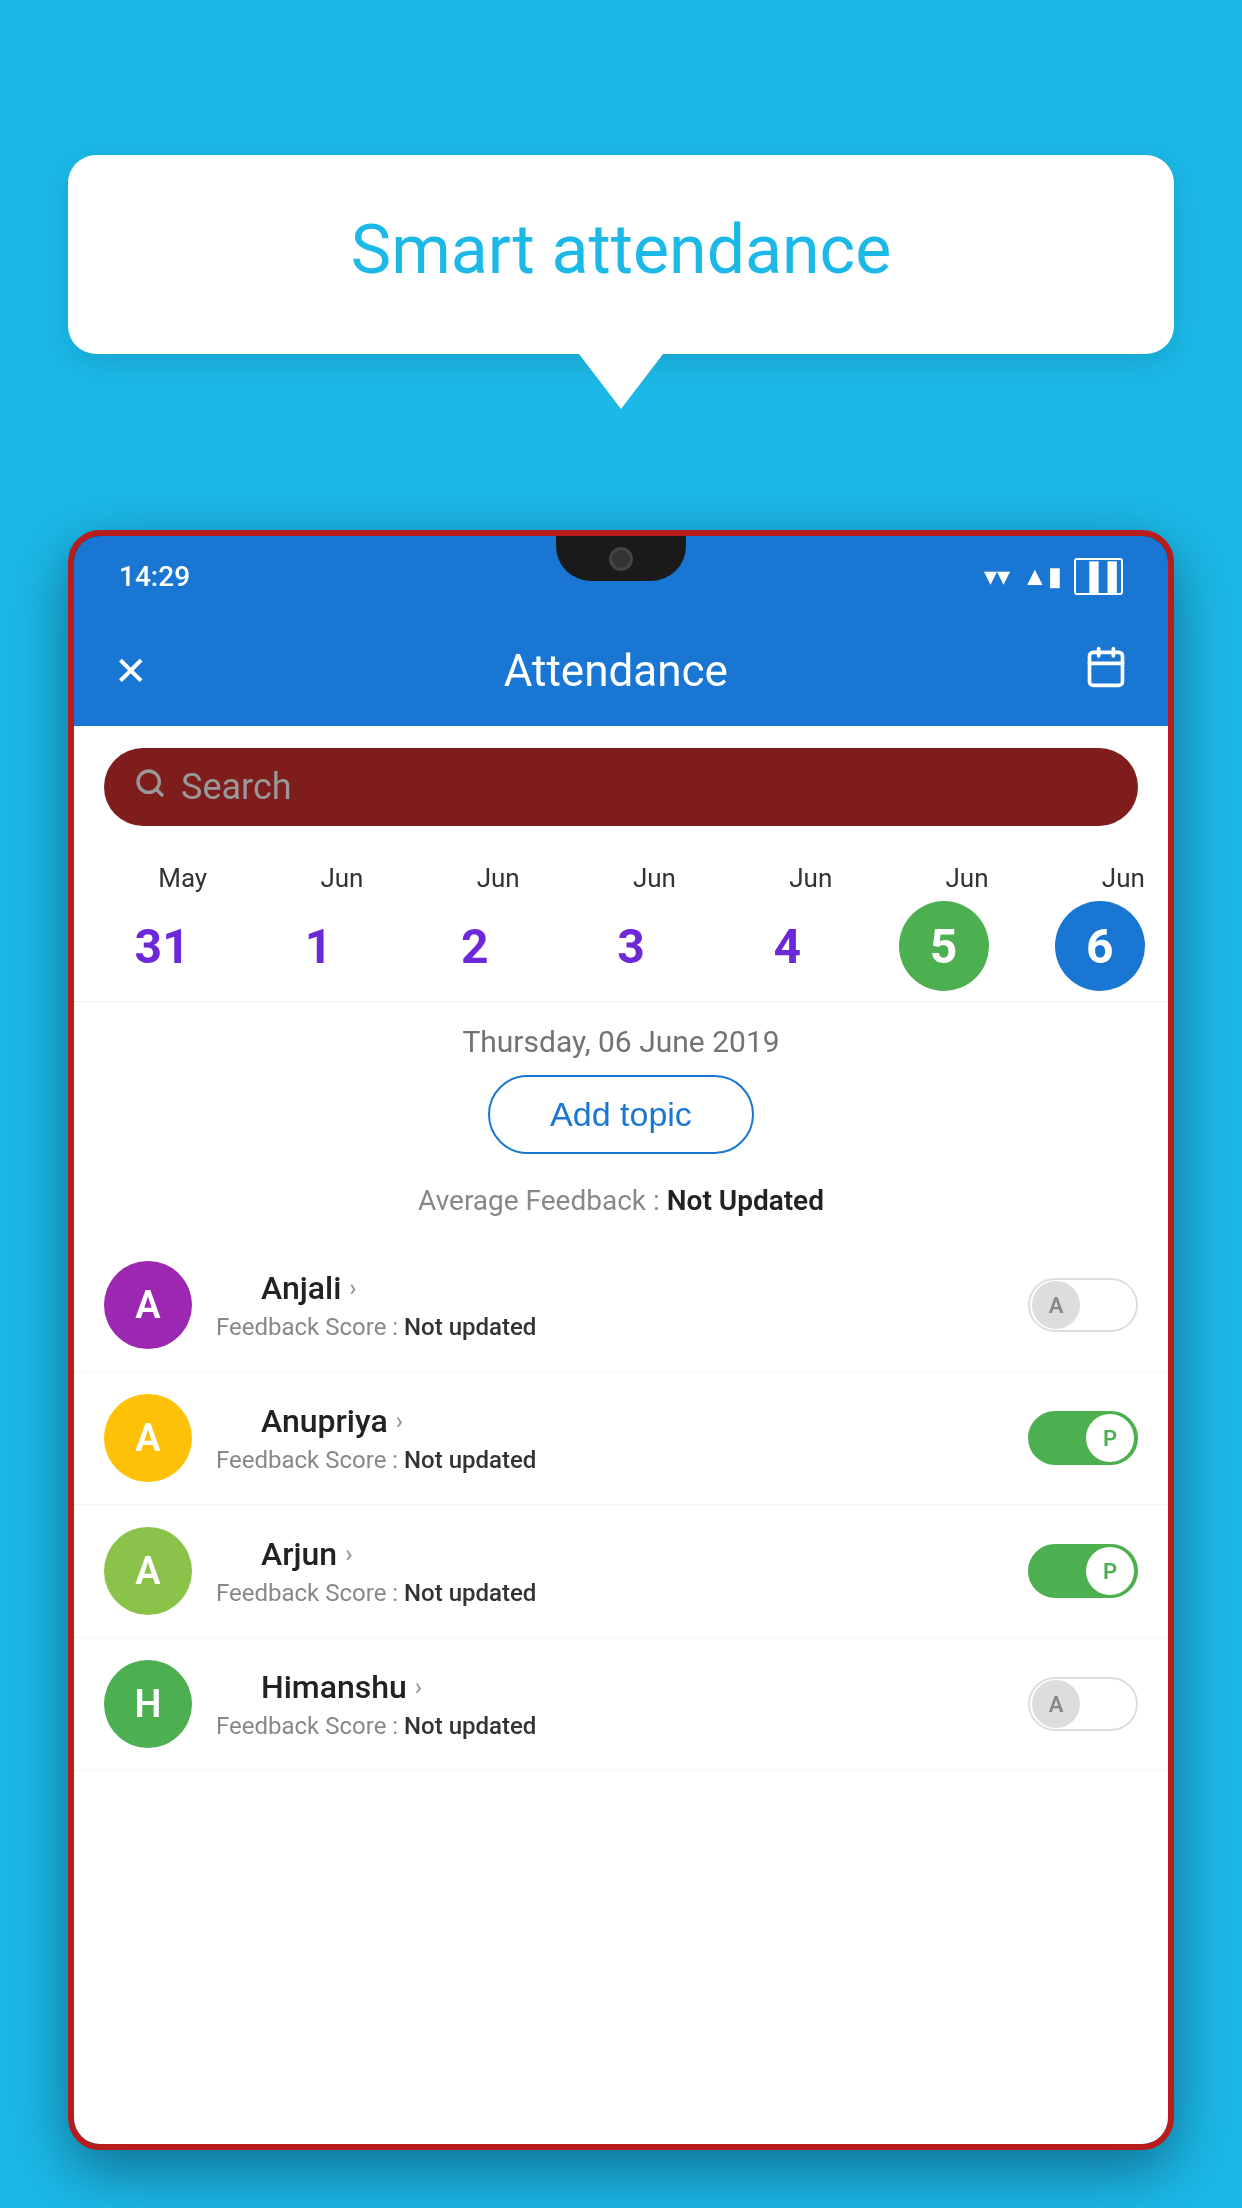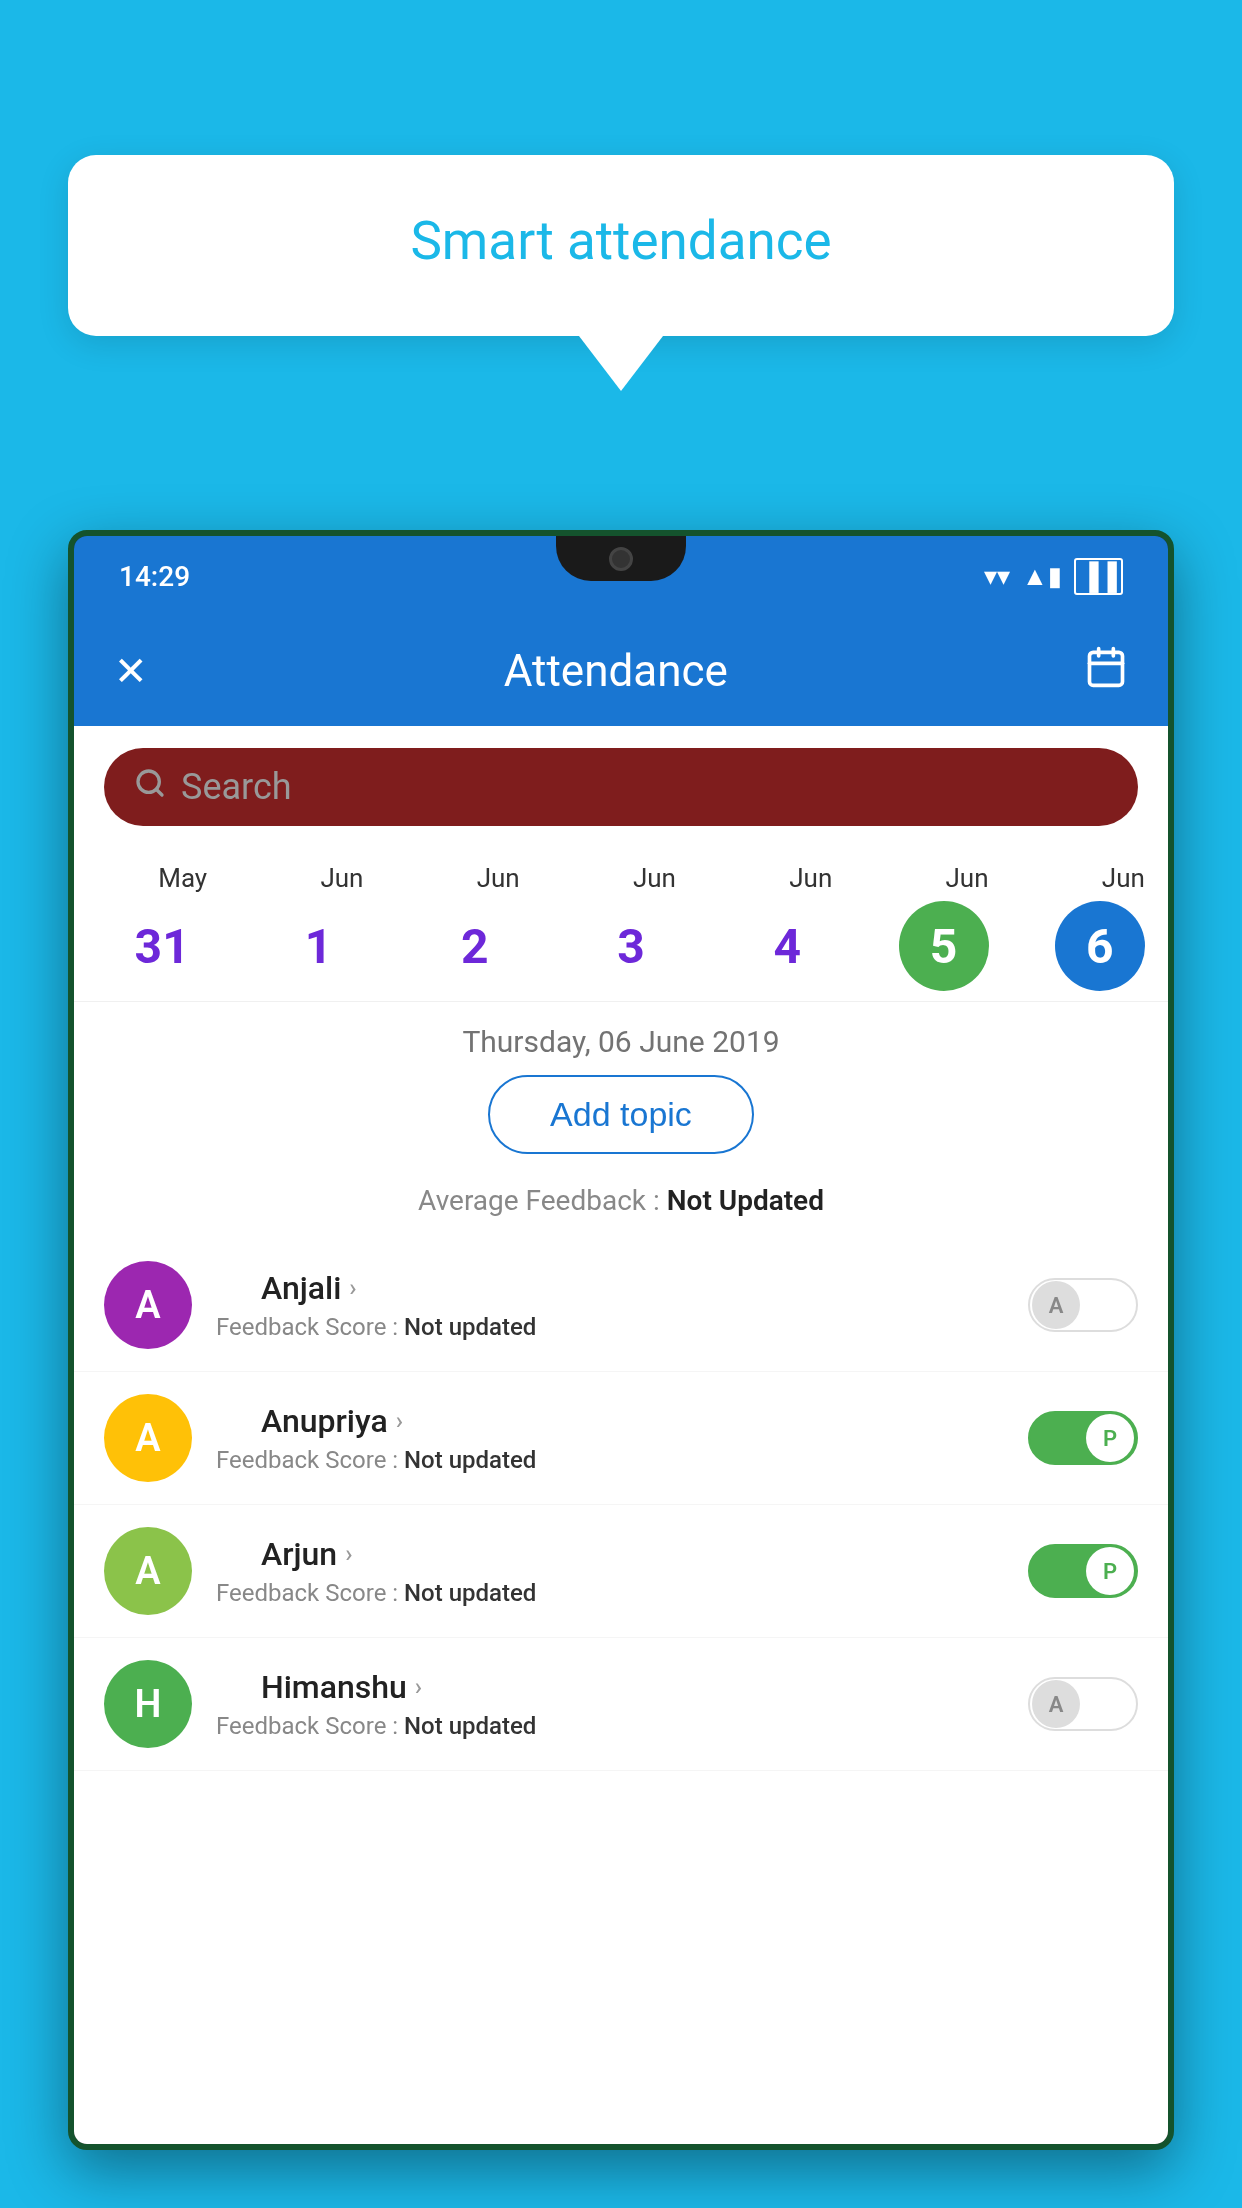--- a/index.html
+++ b/index.html
@@ -24,21 +24,21 @@
     .speech-bubble {
       background: white;
       border-radius: 28px;
       padding: 55px 60px 60px;
       text-align: center;
       box-shadow: 0 8px 32px rgba(0,0,0,0.12);
     }
 
     .speech-bubble-title {
       color: #1BB8E8;
-      font-size: 53px;
+      font-size: 68px;
       font-weight: 400;
       margin-bottom: 4px;
     }
 
     .speech-bubble-subtitle {
       color: #999;
       font-size: 38px;
       font-weight: 300;
     }
 
@@ -57,25 +57,25 @@
       top: 530px;
       left: 68px;
       right: 68px;
       bottom: 0;
     }
 
     .phone {
       width: 100%;
       height: 1620px;
       background: #1a1a1a;
-      border-radius: 19px;
+      border-radius: 32px;
       position: relative;
       overflow: hidden;
       box-shadow: 0 20px 60px rgba(0,0,0,0.4);
-      border: 6px solid #14532d;
+      border: 6px solid #b91c1c;
     }
 
     
     .phone-status-bar {
       background: #1976D2;
       height: 80px;
       display: flex;
       align-items: center;
       justify-content: space-between;
       padding: 0 45px;

